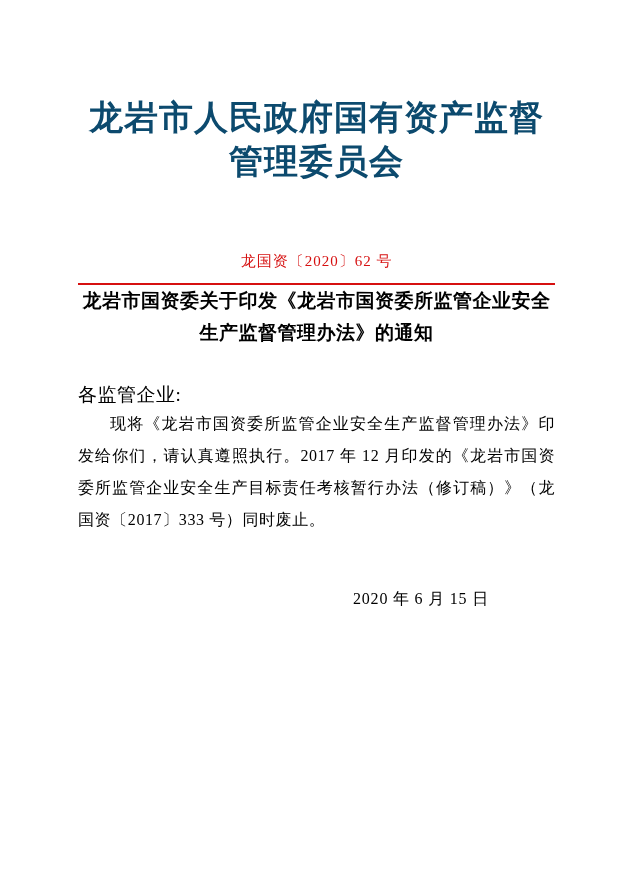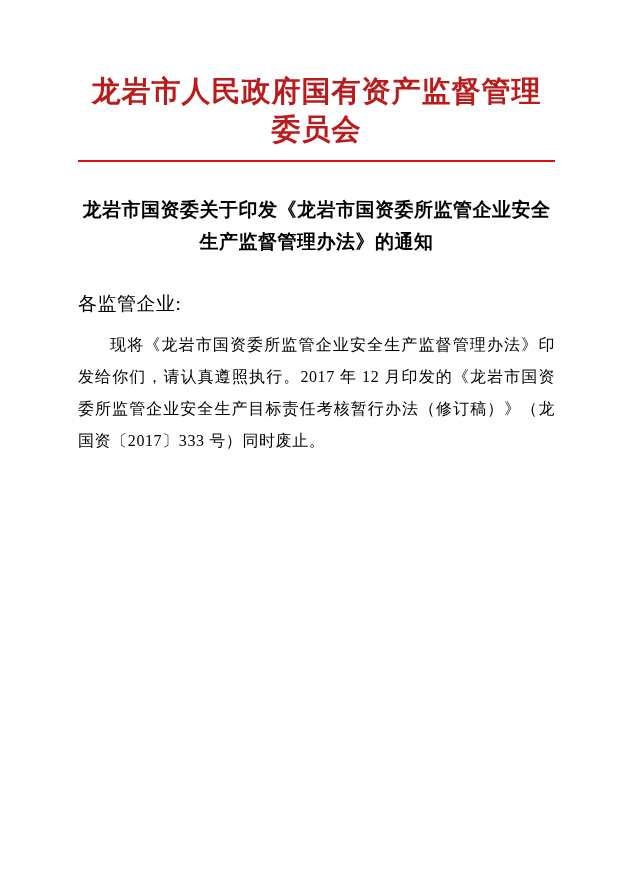--- a/index.html
+++ b/index.html
@@ -15,57 +15,55 @@
     overflow: hidden;
   }
   .page {
     position: relative;
     width: 633px;
     height: 894px;
     box-sizing: border-box;
     padding: 0 78px;
   }
   .doc-title {
-    margin-top: 73px;
+    margin-top: 96px;
     text-align: center;
-    color: #b91c1c;
+    color: #0c4a6e;
     font-weight: bold;
-    font-size: 29px;
+    font-size: 34px;
     letter-spacing: 1px;
     line-height: 1.3;
     font-family: "Liberation Serif", "DejaVu Serif", serif;
   }
   .doc-number {
     margin-top: 68px;
     text-align: center;
     color: #d61010;
     font-size: 15px;
     letter-spacing: 1px;
   }
   .red-rule {
     margin-top: 12px;
     height: 2px;
     background: #d61010;
     width: 100%;
   }
   .subject {
-    margin-top: 32px;
     text-align: center;
     font-weight: bold;
     font-size: 19px;
     line-height: 1.65;
     letter-spacing: 0.5px;
   }
   .salutation {
     margin-top: 34px;
     font-size: 19px;
     letter-spacing: 0.5px;
   }
   .body-para {
-    margin-top: 12px;
     font-size: 16px;
     line-height: 2.0;
     text-align: justify;
     text-indent: 2em;
     letter-spacing: 0.6px;
   }
   .signature-block {
     margin-top: 46px;
     text-align: right;
     padding-right: 66px;
@@ -74,25 +72,27 @@
     letter-spacing: 0.8px;
   }
 </style>
 </head>
 <body>
 
 <div class="page">
 
   <div class="doc-title">龙岩市人民政府国有资产监督管理委员会</div>
 
+  <div class="doc-number">龙国资〔2020〕62 号</div>
 
   <div class="red-rule"></div>
 
   <div class="subject">龙岩市国资委关于印发《龙岩市国资委所监管企业安全生产监督管理办法》的通知</div>
 
   <div class="salutation">各监管企业:</div>
 
   <div class="body-para">现将《龙岩市国资委所监管企业安全生产监督管理办法》印发给你们，请认真遵照执行。2017 年 12 月印发的《龙岩市国资委所监管企业安全生产目标责任考核暂行办法（修订稿）》（龙国资〔2017〕333 号）同时废止。</div>
 
   <div class="signature-block">
+    <div>2020 年 6 月 15 日</div>
   </div>
 
 </div>
 
 </body></html>

